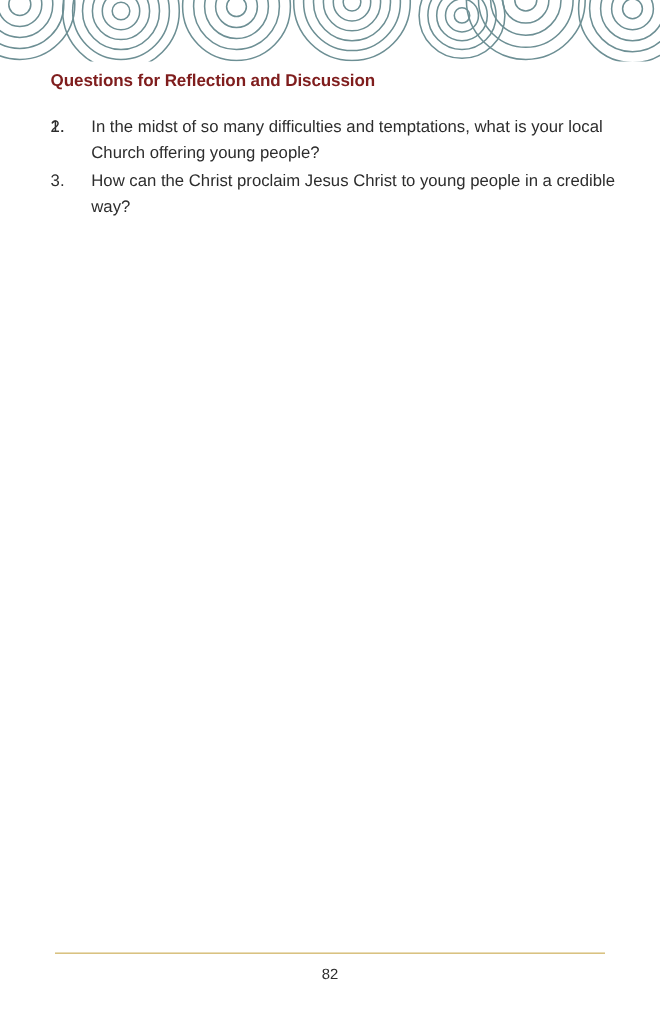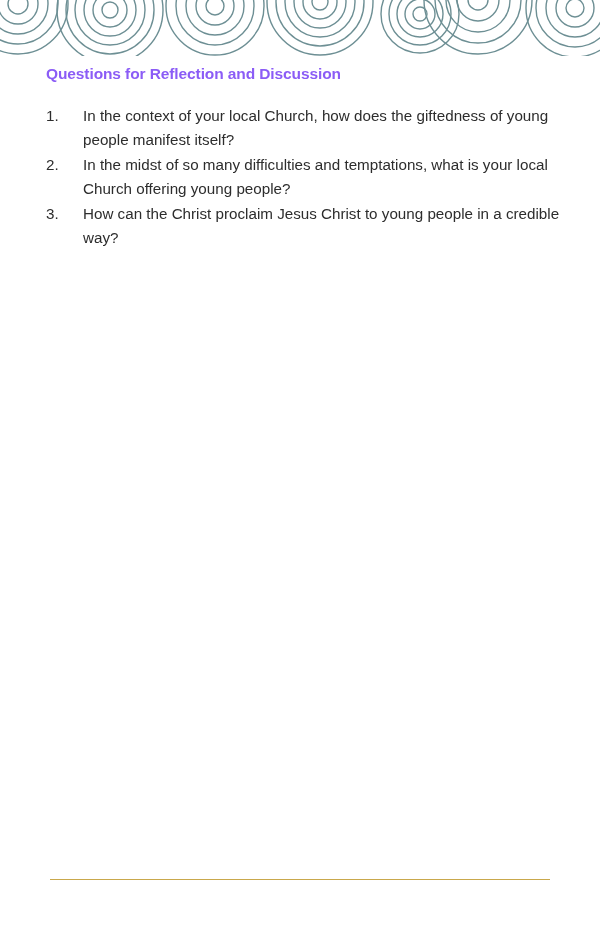--- a/index.html
+++ b/index.html
@@ -37,21 +37,21 @@
 
   
   .content {
     position: absolute;
     top: 64px;
     left: 46px;
     width: 516px;
   }
 
   .section-title {
-    color: #8b5cf6;
+    color: #7f1d1d;
     font-size: 15.5px;
     font-weight: bold;
     letter-spacing: -0.1px;
     margin: 0 0 20px 0;
     line-height: 1.3;
   }
 
   ol.questions {
     list-style: none;
     margin: 0;
@@ -168,30 +168,30 @@
 
     </svg>
   </div>
 
   <div class="content">
     <h2 class="section-title">Questions for Reflection and Discussion</h2>
 
     <ol class="questions">
       <li>
         <span class="num">1.</span>
-        <span>In the context of your local Church, how does the giftedness of young people manifest itself?</span>
       </li>
       <li>
         <span class="num">2.</span>
         <span>In the midst of so many difficulties and temptations, what is your local Church offering young people?</span>
       </li>
       <li>
         <span class="num">3.</span>
         <span>How can the Christ proclaim Jesus Christ to young people in a credible way?</span>
       </li>
     </ol>
   </div>
 
   <div class="footer">
     <div class="footer-rule"></div>
+    <div class="page-number">82</div>
   </div>
 
 </div>
 
 </body></html>

